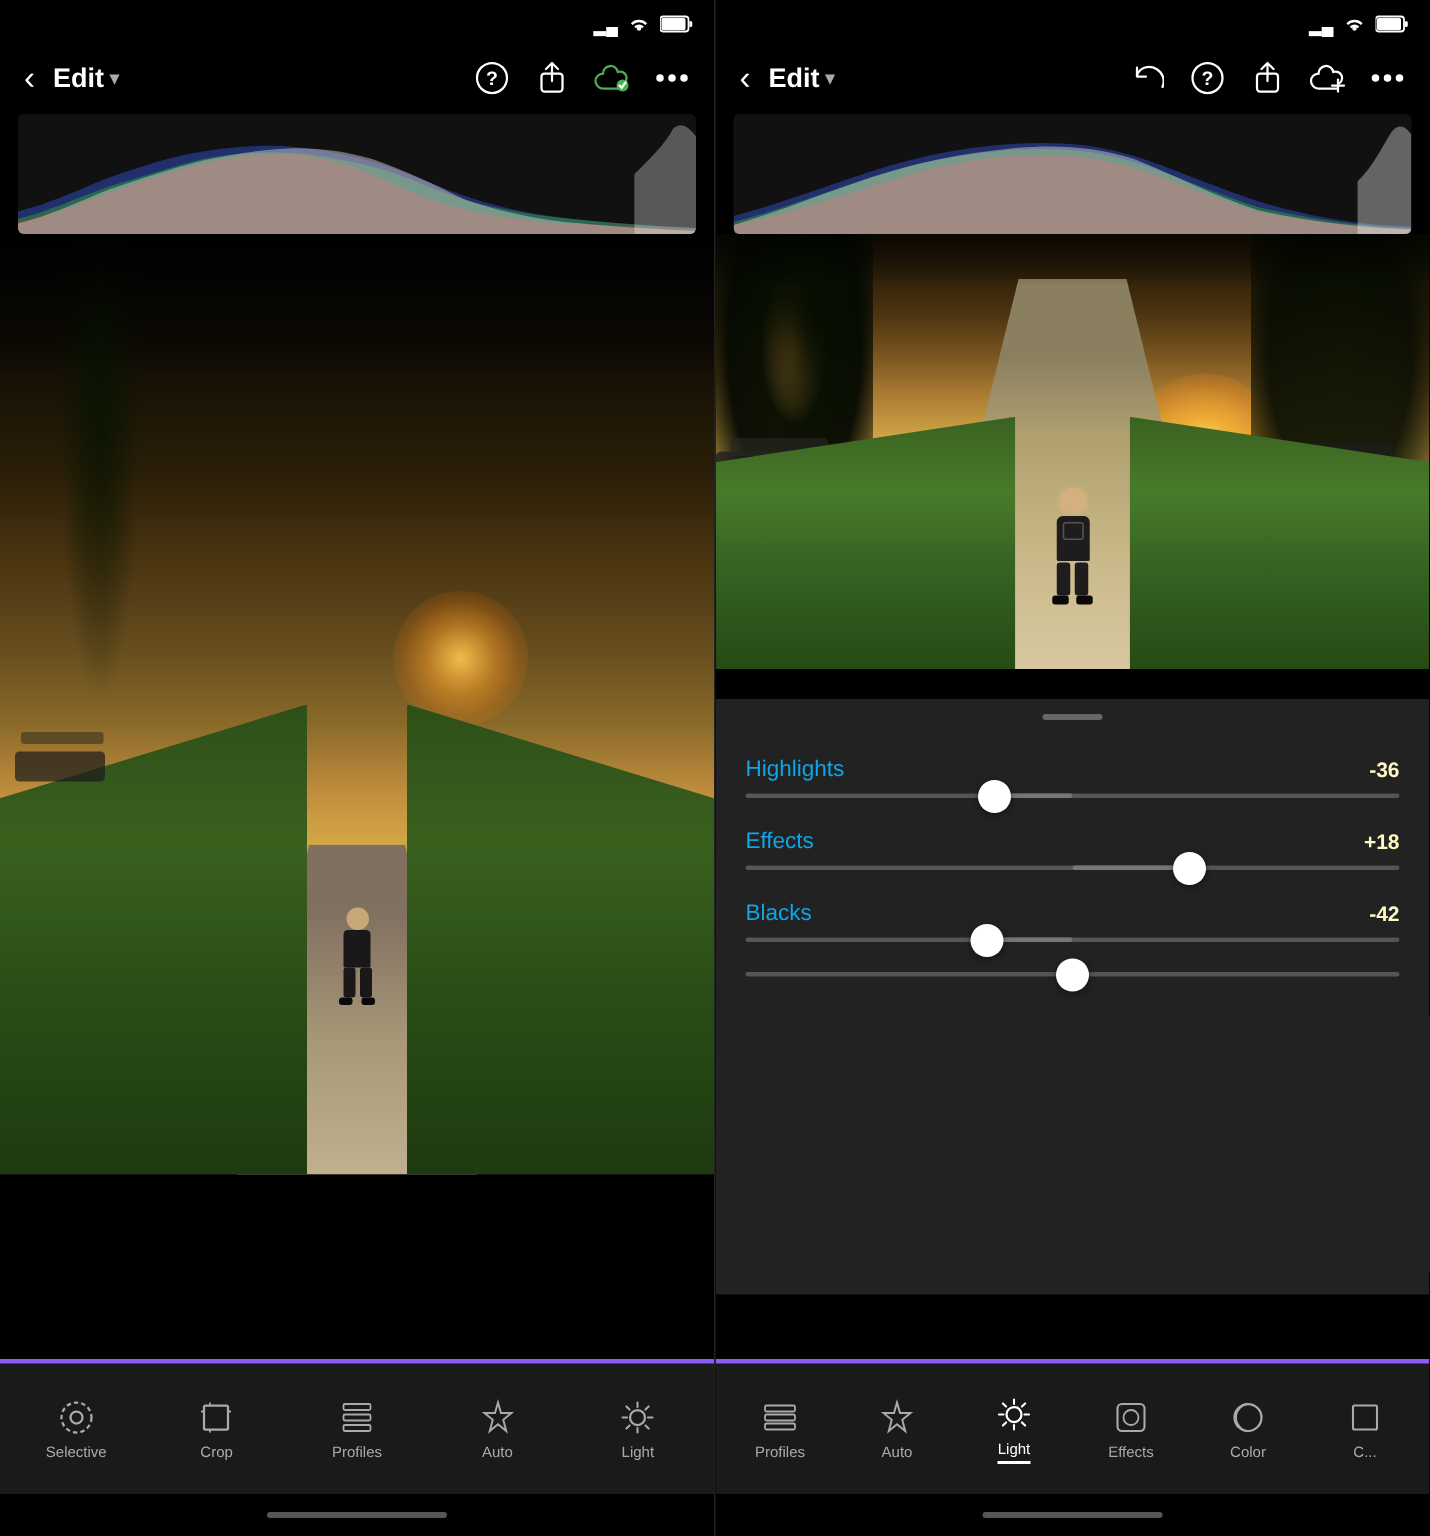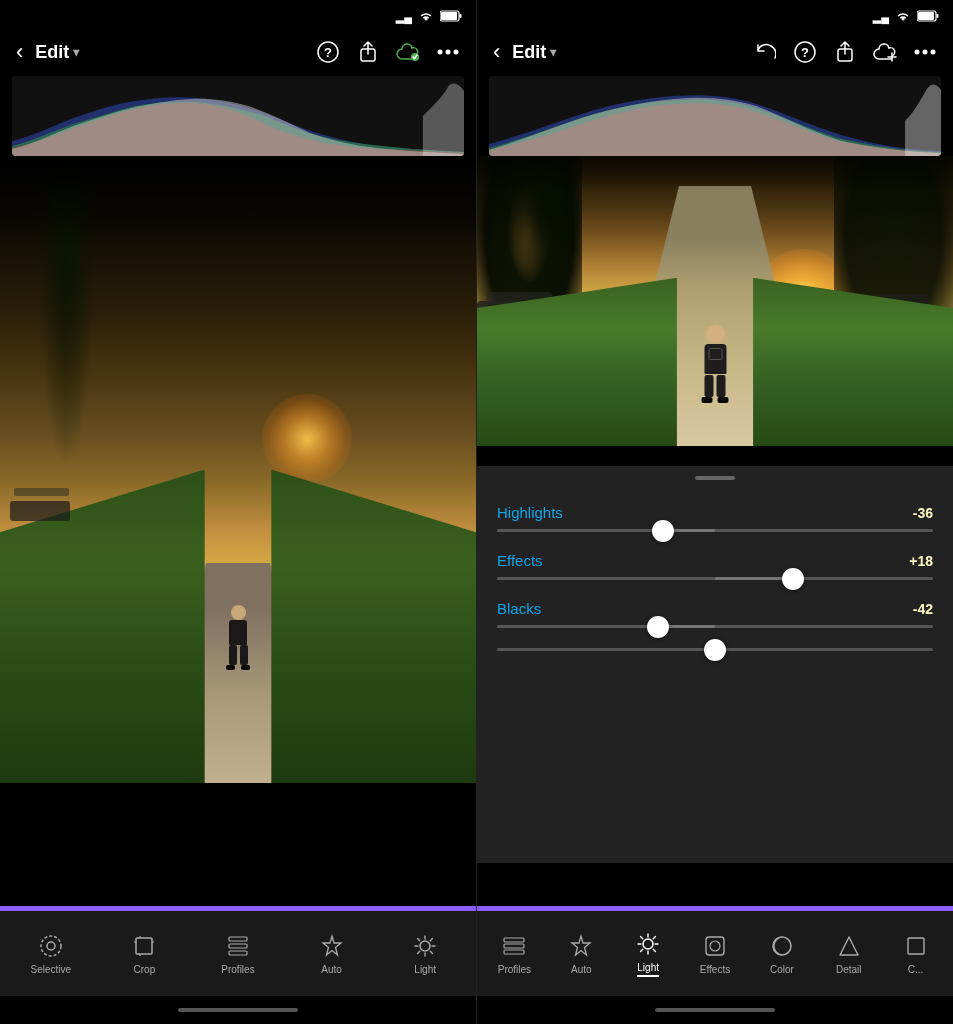--- a/index.html
+++ b/index.html
@@ -115,22 +115,22 @@
       position: relative;
       background: #2a2a1a;
     }
 
     
     .bottom-toolbar {
       height: 90px;
       background: #1a1a1a;
       display: flex;
       align-items: center;
-      justify-content: flex-start;
-      border-top: 5px solid #8b5cf6;
+      justify-content: flex-end;
+      border-top: 3px solid #8b5cf6;
       padding: 0 4px;
       margin-top: 43px;
     }
 
     .toolbar-item {
       display: flex;
       flex-direction: column;
       align-items: center;
       gap: 4px;
       cursor: pointer;
@@ -625,28 +625,20 @@
         <svg width="26" height="26" viewBox="0 0 26 26">
             <circle cx="13" cy="13" r="9" fill="none" stroke="#aaa" stroke-width="1.5"></circle>
             <path d="M13 4 C9 4 5 8.5 5 13 C5 17.5 9 22 13 22" stroke="#aaa" stroke-width="1.2" fill="none"></path>
           </svg>
       </div>
       <span class="toolbar-label">Color</span>
     </div>
     <div class="toolbar-item">
       <div class="toolbar-icon">
         <svg width="26" height="26" viewBox="0 0 26 26">
-            <path d="M13 4 L22 22 L4 22 Z" fill="none" stroke="#aaa" stroke-width="1.4" stroke-linejoin="round"></path>
-          </svg>
-      </div>
-      <span class="toolbar-label">Detail</span>
-    </div>
-    <div class="toolbar-item">
-      <div class="toolbar-icon">
-        <svg width="26" height="26" viewBox="0 0 26 26">
             <rect x="5" y="5" width="16" height="16" fill="none" stroke="#aaa" stroke-width="1.4" rx="1"></rect>
           </svg>
       </div>
       <span class="toolbar-label">C...</span>
     </div>
   </div>
 
   <div class="home-indicator">
     <div class="home-bar"></div>
   </div>

